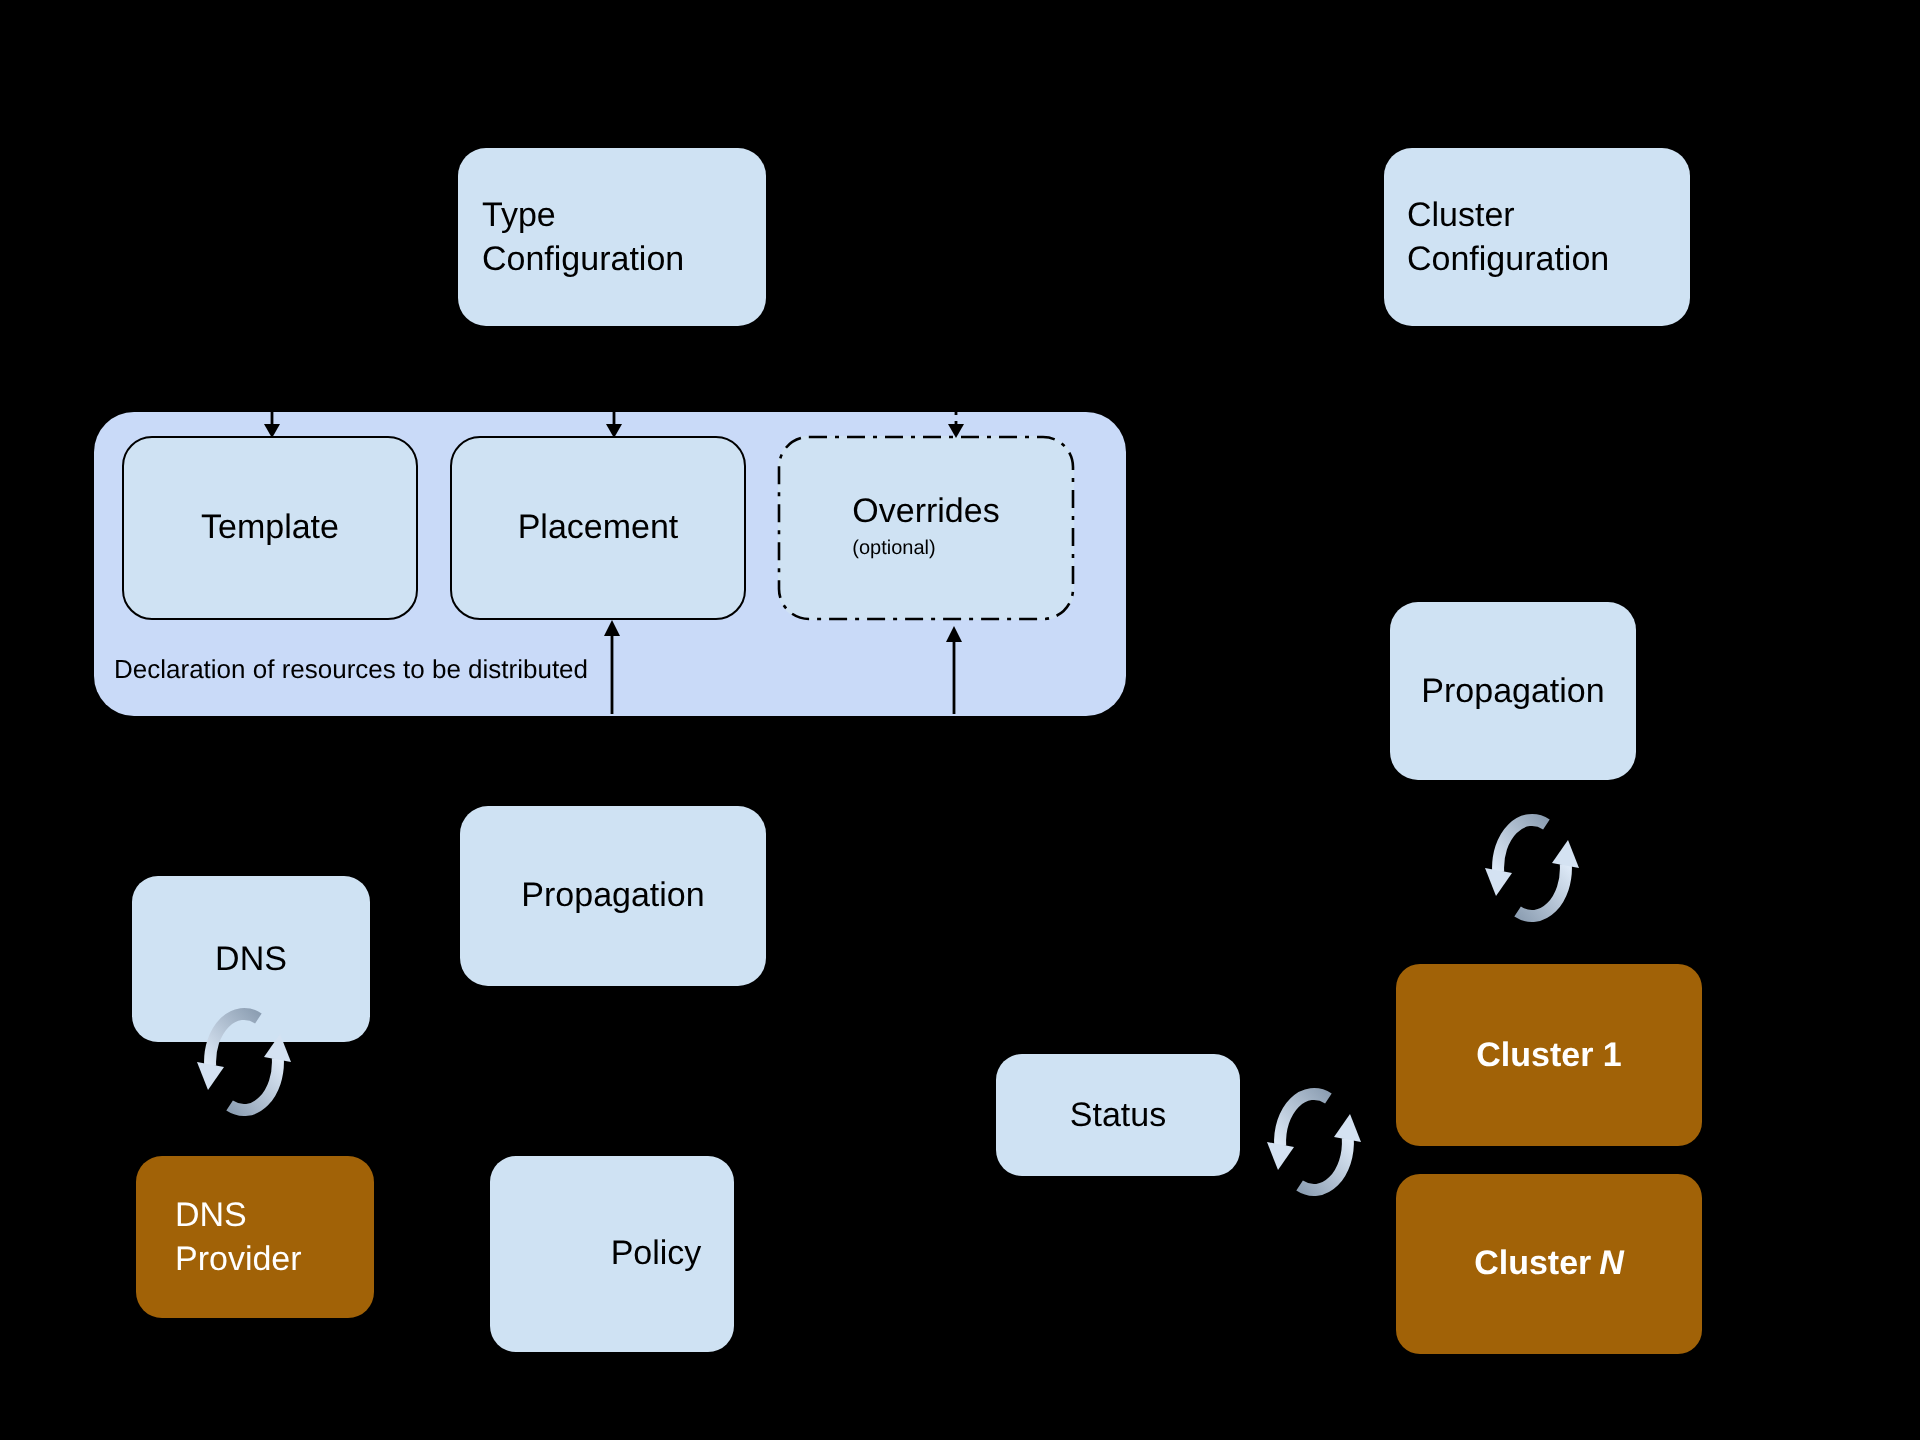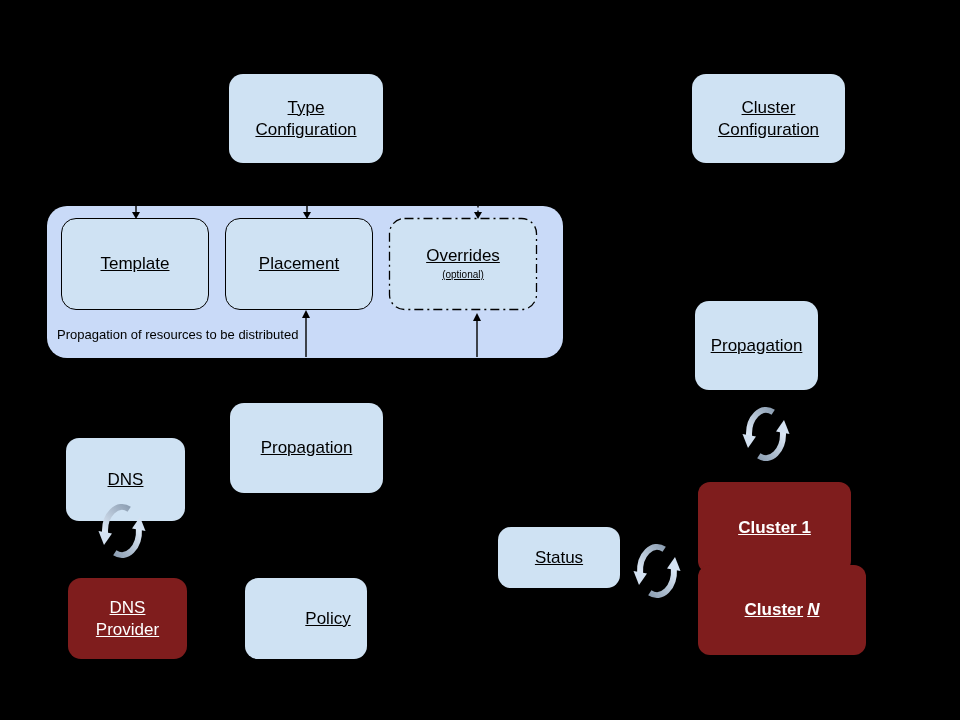--- a/index.html
+++ b/index.html
@@ -10,32 +10,31 @@
     width: 960px;
     height: 720px;
     background: #000000;
     overflow: hidden;
   }
   .node {
     position: absolute;
     display: flex;
     align-items: center;
     justify-content: center;
-    text-align: center;
+    text-align: left;
     background: #cfe2f3;
     color: #000000;
     font-size: 17px;
     line-height: 22px;
     border-radius: 14px;
-    text-decoration: underline;
   }
   .node .lbl { display: inline-block; }
   .node.bordered { border: 1px solid #000; border-radius: 15px; }
   .node.blue {
-    background: #7f1d1d;
+    background: #a16207;
     color: #ffffff;
   }
   .node.bold { font-weight: bold; }
   .container-box {
     position: absolute;
     left: 47px; top: 206px;
     width: 516px; height: 152px;
     background: #c9daf8;
     border-radius: 20px;
   }
@@ -78,51 +77,51 @@
     <span class="lbl">Placement</span>
   </div>
 
   <div class="node" style="left:389px; top:218px; width:148px; height:92px; border-radius:15px;">
     <span class="lbl">
       <span>Overrides</span>
       <span class="sub">(optional)</span>
     </span>
   </div>
 
-  <div class="caption">Propagation of resources to be distributed</div>
+  <div class="caption">Declaration of resources to be distributed</div>
 
   <div class="node" style="left:66px; top:402px; width:119px; height:83px; border-radius:13px;margin-top:36px;">
     <span class="lbl">DNS</span>
   </div>
 
   <div class="node blue" style="left:68px; top:578px; width:119px; height:81px; border-radius:13px;">
     <span class="lbl" style="max-width:80px;">DNS Provider</span>
   </div>
 
   <div class="node" style="left:230px; top:403px; width:153px; height:90px;">
     <span class="lbl">Propagation</span>
   </div>
 
-  <div class="node" style="left:245px; top:578px; width:122px; height:81px; border-radius:13px;padding-left:44px;">
+  <div class="node" style="left:245px; top:578px; width:122px; height:98px; border-radius:13px;padding-left:44px;">
     <span class="lbl">Policy</span>
   </div>
 
   <div class="node" style="left:498px; top:527px; width:122px; height:61px; border-radius:13px;">
     <span class="lbl">Status</span>
   </div>
 
   <div class="node" style="left:695px; top:301px; width:123px; height:89px;">
     <span class="lbl">Propagation</span>
   </div>
 
   <div class="node blue bold" style="left:698px; top:482px; width:153px; height:91px; border-radius:12px;">
     <span class="lbl">Cluster 1</span>
   </div>
 
-  <div class="node blue bold" style="left:698px; top:565px; width:168px; height:90px; border-radius:12px;">
+  <div class="node blue bold" style="left:698px; top:587px; width:153px; height:90px; border-radius:12px;">
     <span class="lbl">
       <span>Cluster</span><span class="it">N</span>
     </span>
   </div>
 
   <svg class="overlay" viewBox="0 0 960 720">
     <defs>
       <linearGradient id="gTop" x1="1" y1="0" x2="0" y2="1">
         <stop offset="0" stop-color="#8d9fb3"></stop>
         <stop offset="1" stop-color="#dde9f7"></stop>

